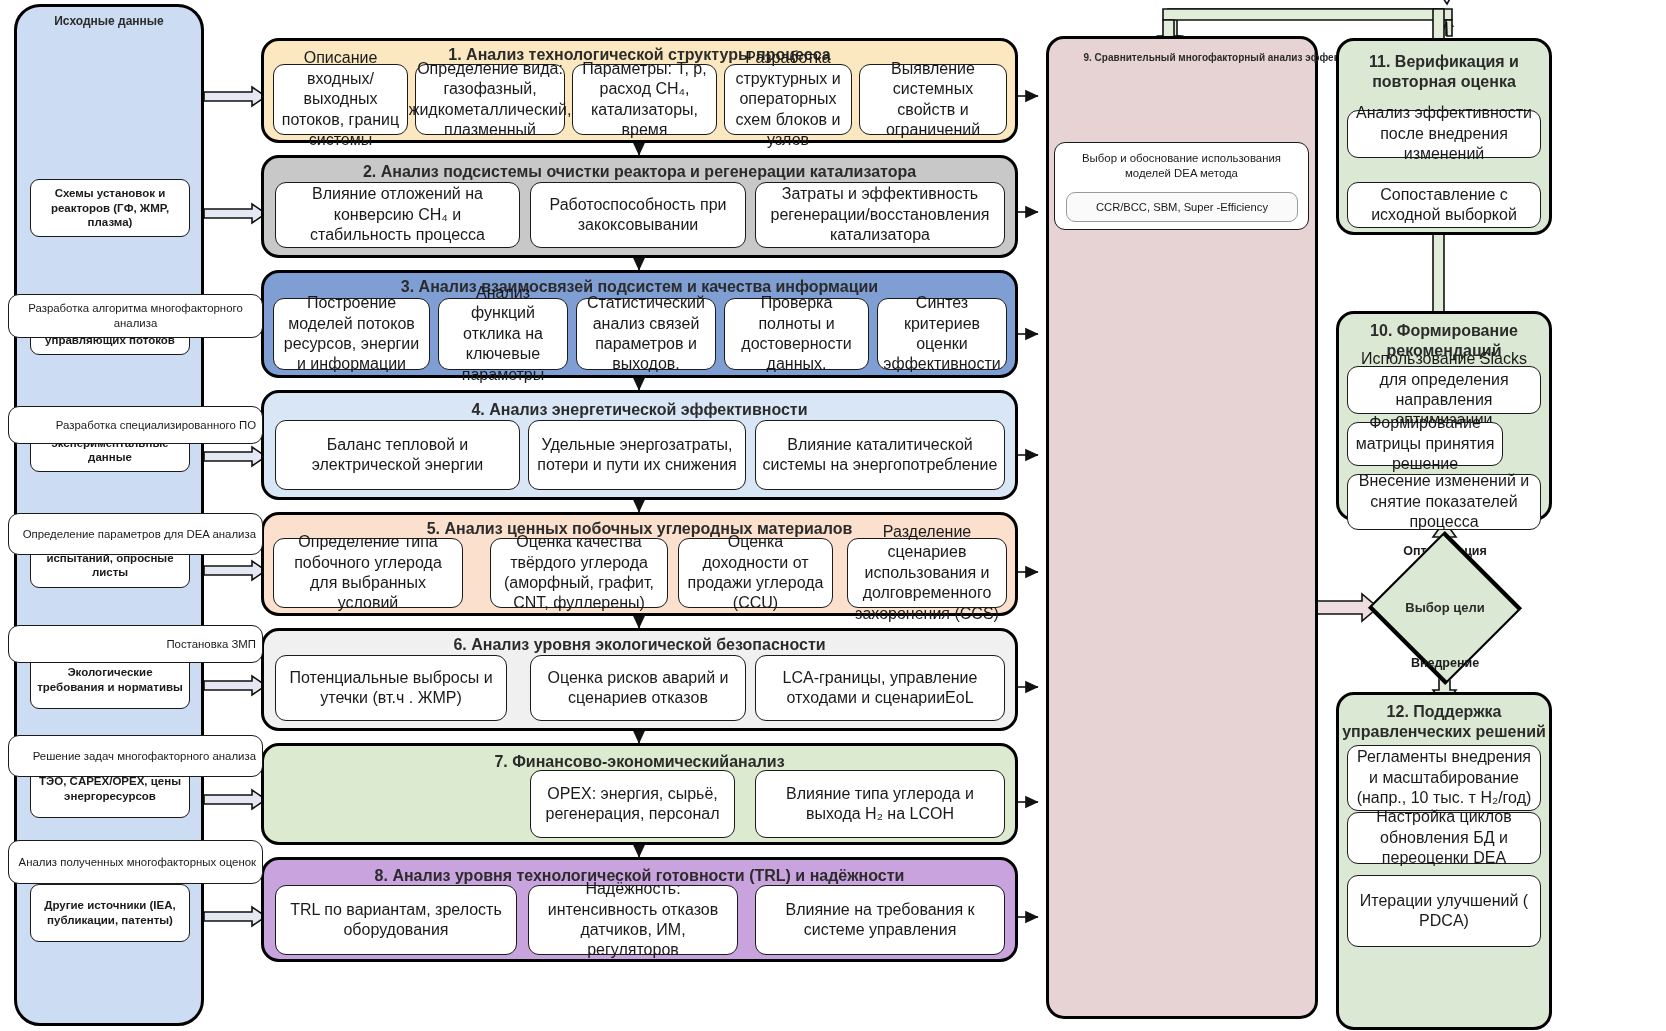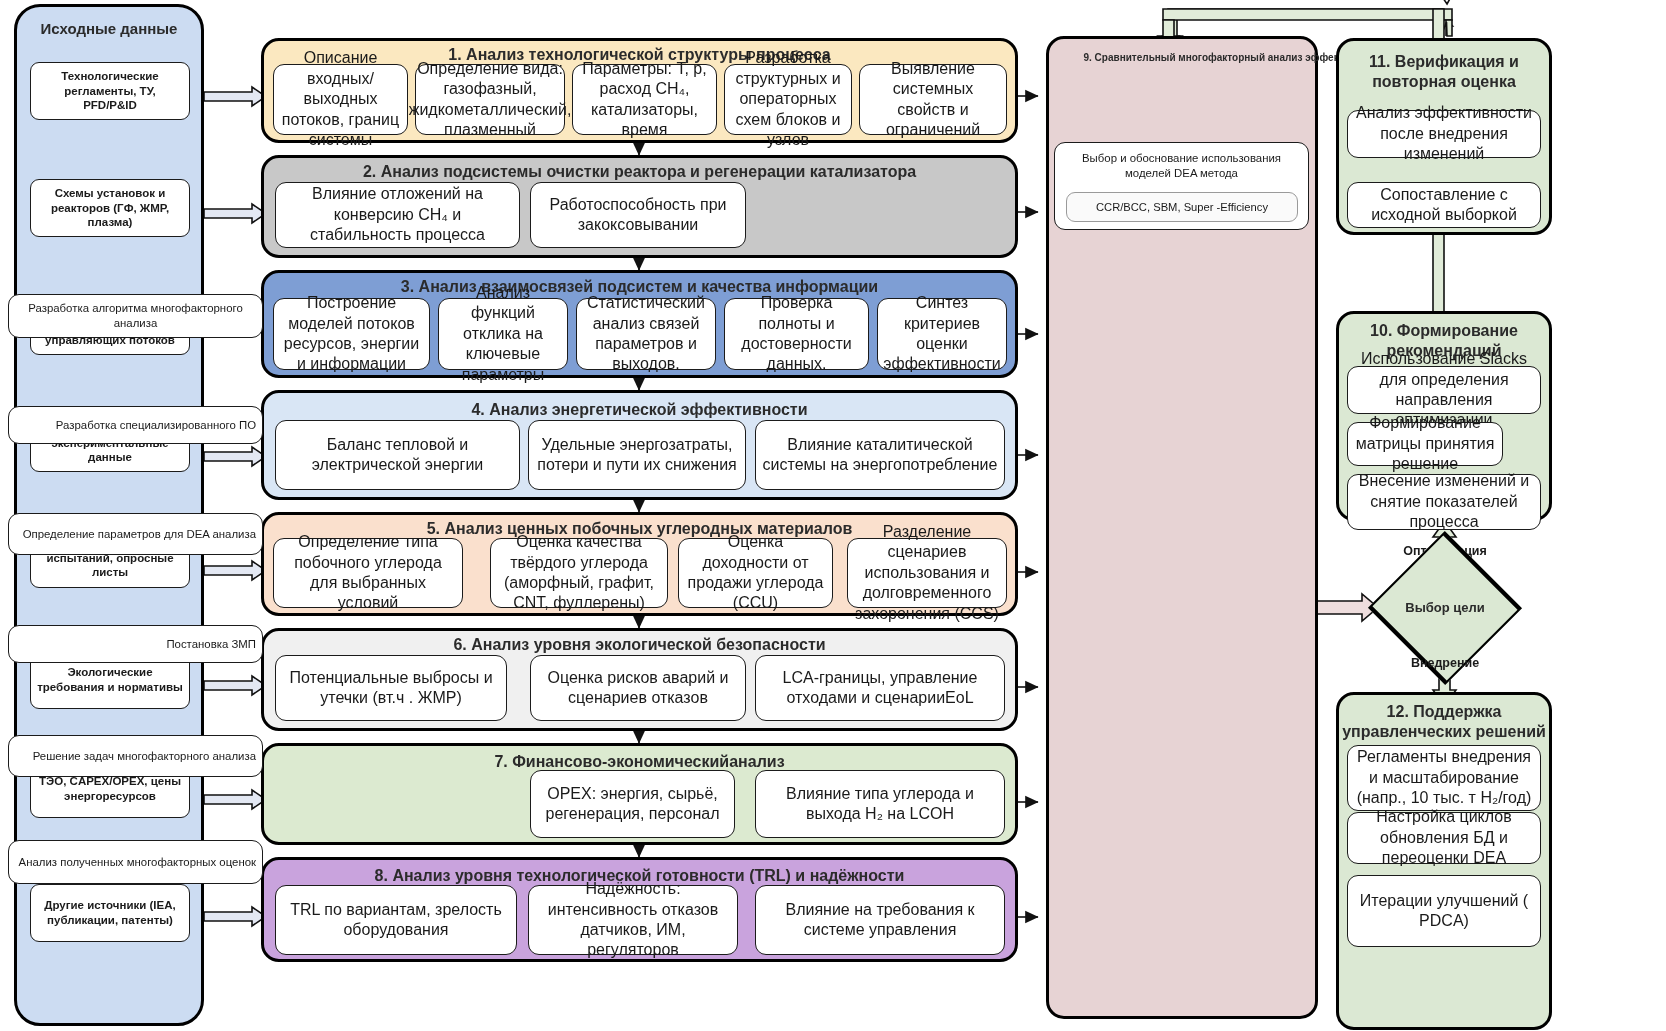--- a/index.html
+++ b/index.html
@@ -44,21 +44,21 @@
     line-height:1.22;
   }
 
   
   #src-panel{
     left:14px;top:4px;width:190px;height:1022px;
     background:#ccdcf2;
     border-radius:26px;
   }
   #src-title{
-    top:20px;font-size:15px;
+    top:14px;font-size:12px;
   }
   .src-item{
     left:30px;width:160px;
     font-size:11.5px;
     font-weight:bold;
     border-radius:9px;
     border-width:1.7px;
   }
 
   
@@ -188,41 +188,41 @@
 
     <g>
       <path class="dblg" d="M1439,646 L1450,646 L1450,656 L1439,656 z"></path>
       <path class="dblg" d="M1439,676 L1450,676 L1450,690 L1456,690 L1444.5,706 L1433,690 L1439,690 z"></path>
     </g>
   </svg>
 
   <div class="rbox" id="src-panel"></div>
   <div class="stage-title" id="src-title" style="left:14px;width:190px;">Исходные данные</div>
 
-  <div class="leaf src-item" style="top:62px;height:58px;">Технологические регламенты, ТУ,  PFD/P&amp;ID</div>
   <div class="leaf src-item" style="top:179px;height:58px;">Схемы установок и реакторов (ГФ, ЖМР, плазма)</div>
   <div class="leaf src-item" style="top:297px;height:58px;">Схемы информационных и управляющих потоков</div>
   <div class="leaf src-item" style="top:414px;height:58px;">Отчётные и экспериментальные данные</div>
   <div class="leaf src-item" style="top:528px;height:60px;">БД лабораторных испытаний, опросные листы</div>
   <div class="leaf src-item" style="top:651px;height:58px;">Экологические требования и нормативы</div>
   <div class="leaf src-item" style="top:760px;height:58px;">ТЭО, CAPEX/OPEX,  цены энергоресурсов</div>
   <div class="leaf src-item" style="top:884px;height:58px;">Другие источники (IEA, публикации, патенты)</div>
 
   <div class="rbox stage" style="top:38px;height:105px;background:#fbe8c0;"></div>
   <div class="stage-title stage" style="top:45px;">1. Анализ технологической структуры процесса</div>
   <div class="leaf" style="left:273px;top:64px;width:135px;height:71px;">Описание входных/выходных потоков, границ системы</div>
   <div class="leaf" style="left:415px;top:64px;width:150px;height:71px;">Определение вида: газофазный, жидкометаллический, плазменный</div>
   <div class="leaf" style="left:572px;top:64px;width:145px;height:71px;">Параметры: T, p, расход CH₄, катализаторы, время</div>
   <div class="leaf" style="left:724px;top:64px;width:128px;height:71px;">Разработка структурных и операторных схем блоков и узлов</div>
   <div class="leaf" style="left:859px;top:64px;width:148px;height:71px;">Выявление системных свойств и ограничений</div>
 
   <div class="rbox stage" style="top:155px;height:103px;background:#c8c8c8;"></div>
   <div class="stage-title stage" style="top:162px;">2. Анализ подсистемы очистки реактора и регенерации катализатора</div>
   <div class="leaf" style="left:275px;top:182px;width:245px;height:66px;">Влияние отложений на конверсию CH₄ и стабильность процесса</div>
   <div class="leaf" style="left:530px;top:182px;width:216px;height:66px;">Работоспособность при закоксовывании</div>
+  <div class="leaf" style="left:755px;top:182px;width:250px;height:66px;">Затраты и эффективность регенерации/восстановления катализатора</div>
 
   <div class="rbox stage" style="top:270px;height:108px;background:#7e9ed4;"></div>
   <div class="stage-title stage" style="top:277px;">3. Анализ взаимосвязей подсистем и качества информации</div>
   <div class="leaf" style="left:273px;top:298px;width:157px;height:72px;">Построение моделей потоков ресурсов, энергии и информации</div>
   <div class="leaf" style="left:438px;top:298px;width:130px;height:72px;">Анализ функций отклика на ключевые параметры</div>
   <div class="leaf" style="left:576px;top:298px;width:140px;height:72px;">Статистический анализ связей параметров и выходов.</div>
   <div class="leaf" style="left:724px;top:298px;width:145px;height:72px;">Проверка полноты и достоверности данных.</div>
   <div class="leaf" style="left:877px;top:298px;width:130px;height:72px;">Синтез критериев оценки эффективности</div>
 
   <div class="rbox stage" style="top:390px;height:110px;background:#d9e6f5;"></div>

